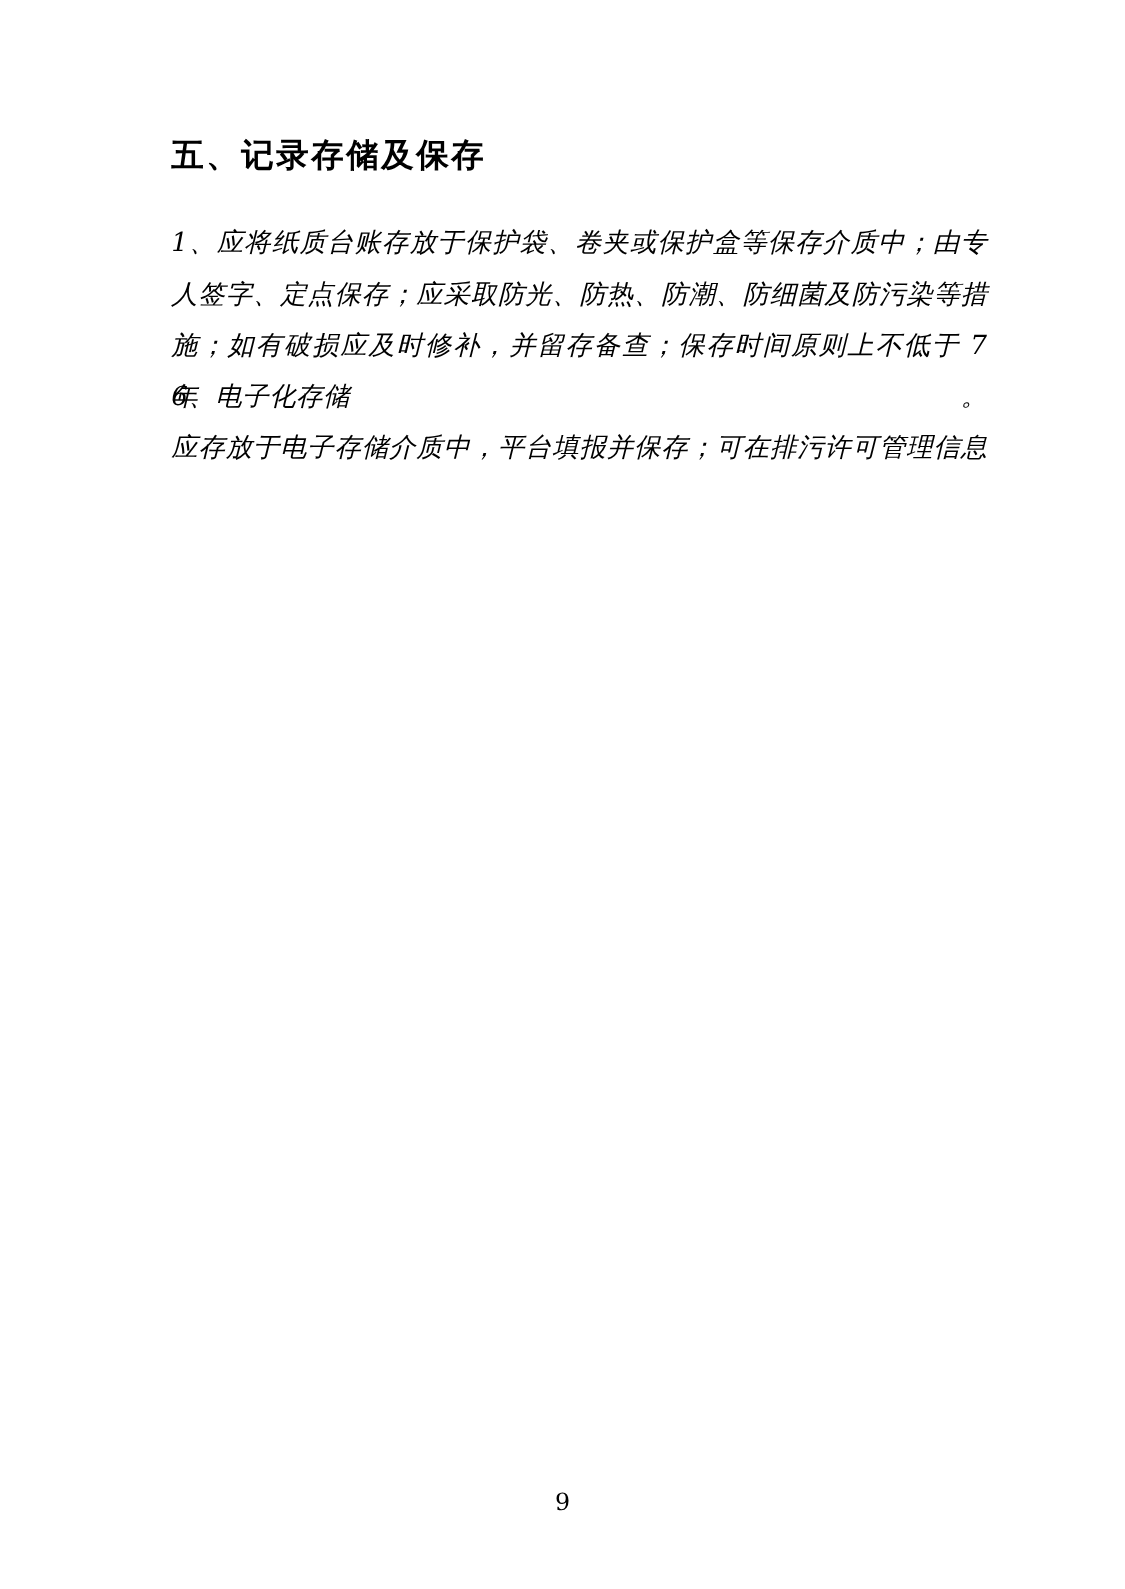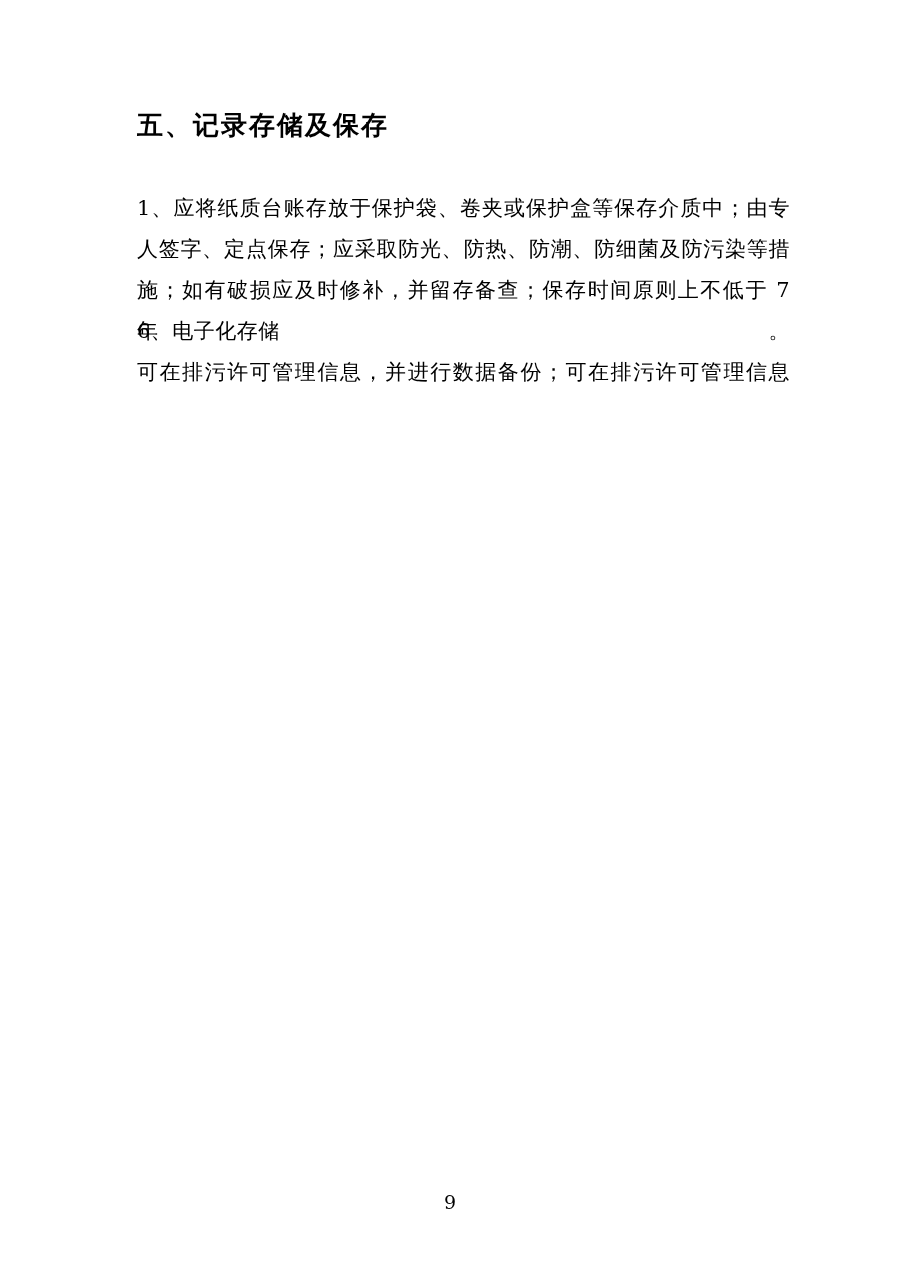--- a/index.html
+++ b/index.html
@@ -24,22 +24,23 @@
     margin: 0;
     font-size: 26px;
     line-height: 36px;
     font-weight: 700;
     letter-spacing: 2px;
     white-space: nowrap;
   }
   .body-text {
     position: absolute;
     left: 137px;
-    top: 188px;
+    top: 174px;
     width: 653px;
+    font-style: italic;
   }
   .body-text p {
     margin: 0;
     font-size: 21px;
     height: 41px;
     line-height: 41px;
     letter-spacing: 0.5px;
     white-space: nowrap;
   }
   .body-text p.just {
@@ -64,20 +65,20 @@
 
 <div class="page">
 
   <h1 class="heading">五、记录存储及保存</h1>
 
   <div class="body-text">
     <p class="just">1、应将纸质台账存放于保护袋、卷夹或保护盒等保存介质中；由专</p>
     <p class="just">人签字、定点保存；应采取防光、防热、防潮、防细菌及防污染等措</p>
     <p class="just">施；如有破损应及时修补，并留存备查；保存时间原则上不低于 7 年。</p>
     <p>6、电子化存储</p>
-    <p class="just">可在排污许可管理信息，并进行数据备份；可在排污许可管理信息</p>
+    <p class="just">应存放于电子存储介质中，平台填报并保存；可在排污许可管理信息</p>
   </div>
 
   <div class="footer">
     <span class="pagenum">9</span>
   </div>
 
 </div>
 
 </body></html>

